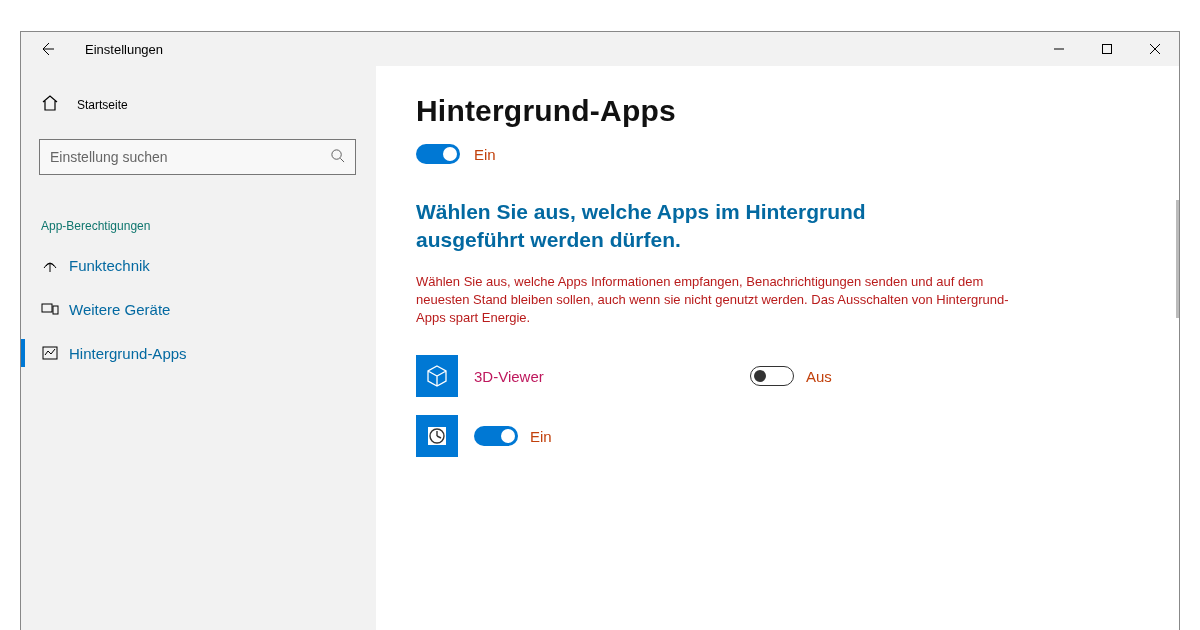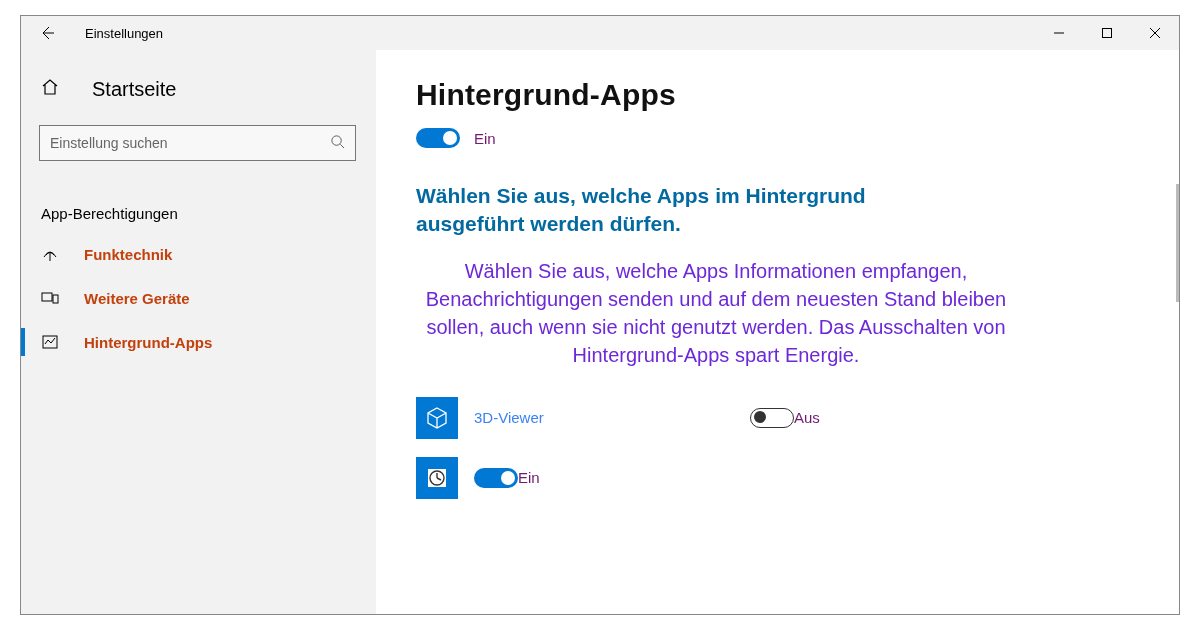--- a/index.html
+++ b/index.html
@@ -1,20 +1,20 @@
 <!DOCTYPE html>
 <html><head>
   <meta charset="utf-8">
   <style>
     * { margin: 0; padding: 0; box-sizing: border-box; font-family: "Segoe UI", Arial, sans-serif; }
     body { background: #fff; }
     .window {
       width: 1160px;
       height: 600px;
-      margin: 15px auto;
+      margin: 31px auto;
       border: 1px solid #888;
       background: #fff;
       display: flex;
       flex-direction: column;
       overflow: hidden;
       position: relative;
     }
     .titlebar {
       height: 34px;
       display: flex;
@@ -29,48 +29,47 @@
     .win-btn { width: 48px; height: 34px; display: flex; align-items: center; justify-content: center; }
     .body { flex: 1; display: flex; overflow: hidden; }
     .sidebar {
       width: 355px;
       background: #f2f2f2;
       padding: 22px 0 0 0;
       position: relative;
       overflow: hidden;
     }
     .home-row {
-      display: flex; align-items: center; gap: 33px;
+      display: flex; align-items: center; gap: 18px;
       padding: 6px 0 6px 20px;
-      color: #000; font-size: 20px;
+      color: #000; font-size: 12px;
     }
     .search-box {
       margin: 18px 20px 0 18px;
       height: 36px;
       border: 1px solid #777;
       background: #f8f8f8;
       display: flex; align-items: center; justify-content: space-between;
       padding: 12px 10px;
     }
     .search-box span.placeholder { color: #666; font-size: 14px; }
     .cat-header {
       padding: 22px 0 6px 20px;
       font-size: 15px; font-weight: 600; color: #000;
     }
     .group-label {
       padding: 44px 0 10px 20px;
-      color: #000000; font-size: 15px;
+      color: #0f766e; font-size: 12px;
     }
     .nav-item {
       height: 44px;
-      display: flex; align-items: center; gap: 25px;
+      display: flex; align-items: center; gap: 10px;
       padding-left: 20px;
-      font-size: 15px; color: #c2410c;
-      position: relative;
-      font-weight: bold;
+      font-size: 15px; color: #0369a1;
+      position: relative;
     }
     .nav-item.active::before {
       content: "";
       position: absolute; left: 0; top: 8px; bottom: 8px;
       width: 4px; background: #0078d4;
     }
     .nav-item .ico { width: 18px; height: 18px; display: flex; align-items: center; justify-content: center; }
     .main {
       flex: 1;
       padding: 28px 5px 0 40px;
@@ -86,33 +85,33 @@
     .toggle.on { background: #0078d4; }
     .toggle.on::after {
       content: ""; position: absolute; right: 3px; top: 3px;
       width: 14px; height: 14px; border-radius: 50%; background: #fff;
     }
     .toggle.off { background: #fff; border: 1.5px solid #333; }
     .toggle.off::after {
       content: ""; position: absolute; left: 3px; top: 2.5px;
       width: 12px; height: 12px; border-radius: 50%; background: #333;
     }
-    .toggle-label { font-size: 15px; color: #701a75; }
+    .toggle-label { font-size: 15px; color: #c2410c; }
     .sub-h { font-size: 21px; font-weight: 600; color: #0369a1; line-height: 1.35; max-width: 520px; margin-bottom: 18px; }
-    .desc { font-size: 20px; color: #6d28d9; line-height: 1.4; max-width: 600px; margin-bottom: 28px; text-align: center; }
+    .desc { font-size: 13px; color: #b91c1c; line-height: 1.4; max-width: 600px; margin-bottom: 28px; }
     .app-row {
       display: flex; align-items: center; gap: 16px;
       margin-bottom: 18px;
     }
     .app-icon {
       width: 42px; height: 42px; background: #0078d4;
       display: flex; align-items: center; justify-content: center;
     }
-    .app-name { font-size: 15px; color: #3b82f6; flex: 0 0 260px; }
-    .app-toggle-wrap { display: flex; align-items: center; gap: 0; }
+    .app-name { font-size: 15px; color: #be185d; flex: 0 0 260px; }
+    .app-toggle-wrap { display: flex; align-items: center; gap: 12px; }
     .scroll-hint {
       position: absolute;
       right: 0; top: 134px;
       width: 3px; height: 118px;
       background: #bbb;
     }
   </style>
 </head>
 <body>
 

